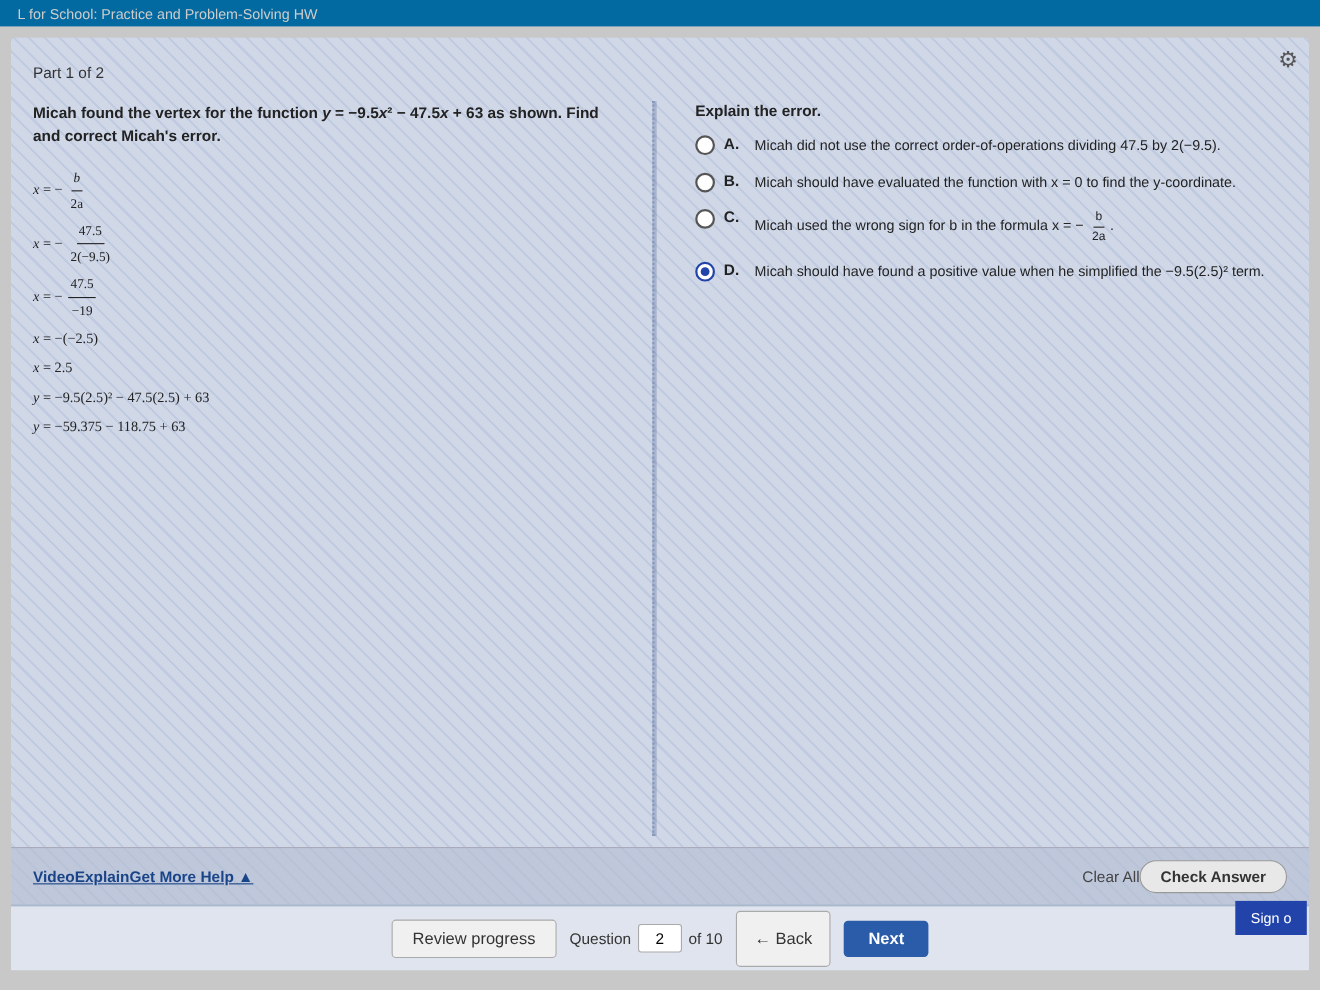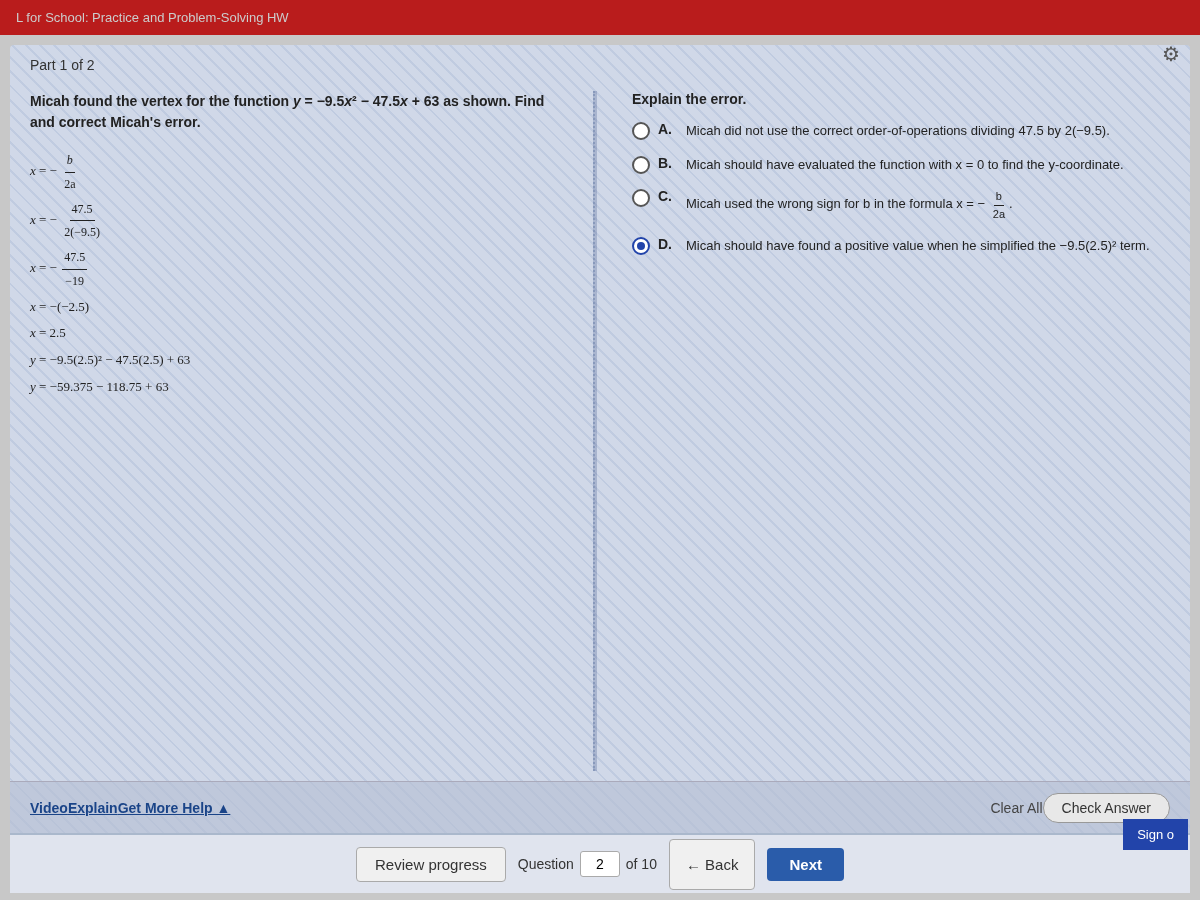--- a/index.html
+++ b/index.html
@@ -7,28 +7,28 @@
       font-family: Arial, sans-serif;
       background: #c8c8c8;
       width: 1200px;
       height: 900px;
       overflow: hidden;
       position: relative;
     }
 
     
     .top-bar {
-      background: #b91c1c;
+      background: #0369a1;
       color: #ccc;
       padding: 10px 16px;
       font-size: 13px;
       display: flex;
       align-items: center;
       justify-content: space-between;
-      height: 35px;
+      height: 24px;
     }
 
     
     .main-area {
       background: #d0d8e8;
       background-image: repeating-linear-gradient(
         45deg,
         rgba(100,130,180,0.15) 0px,
         rgba(100,130,180,0.15) 2px,
         transparent 2px,
@@ -38,21 +38,21 @@
       border-radius: 4px;
       padding: 0;
       height: calc(900px - 32px - 20px);
       display: flex;
       flex-direction: column;
     }
 
     .part-label {
       color: #333;
       font-size: 14px;
-      padding: 12px 20px 8px 20px;
+      padding: 24px 20px 8px 20px;
       font-weight: normal;
     }
 
     .settings-icon {
       position: absolute;
       top: 42px;
       right: 20px;
       color: #555;
       font-size: 20px;
       cursor: pointer;
@@ -204,21 +204,21 @@
     }
 
     .check-answer-btn {
       background: #e8e8e8;
       border: 1px solid #999;
       border-radius: 20px;
       padding: 6px 18px;
       font-size: 14px;
       color: #333;
       cursor: pointer;
-      font-weight: normal;
+      font-weight: bold;
     }
 
     
     .nav-bar {
       background: #e0e4ee;
       border-top: 2px solid #aab8cc;
       padding: 10px 20px;
       display: flex;
       align-items: center;
       justify-content: center;

